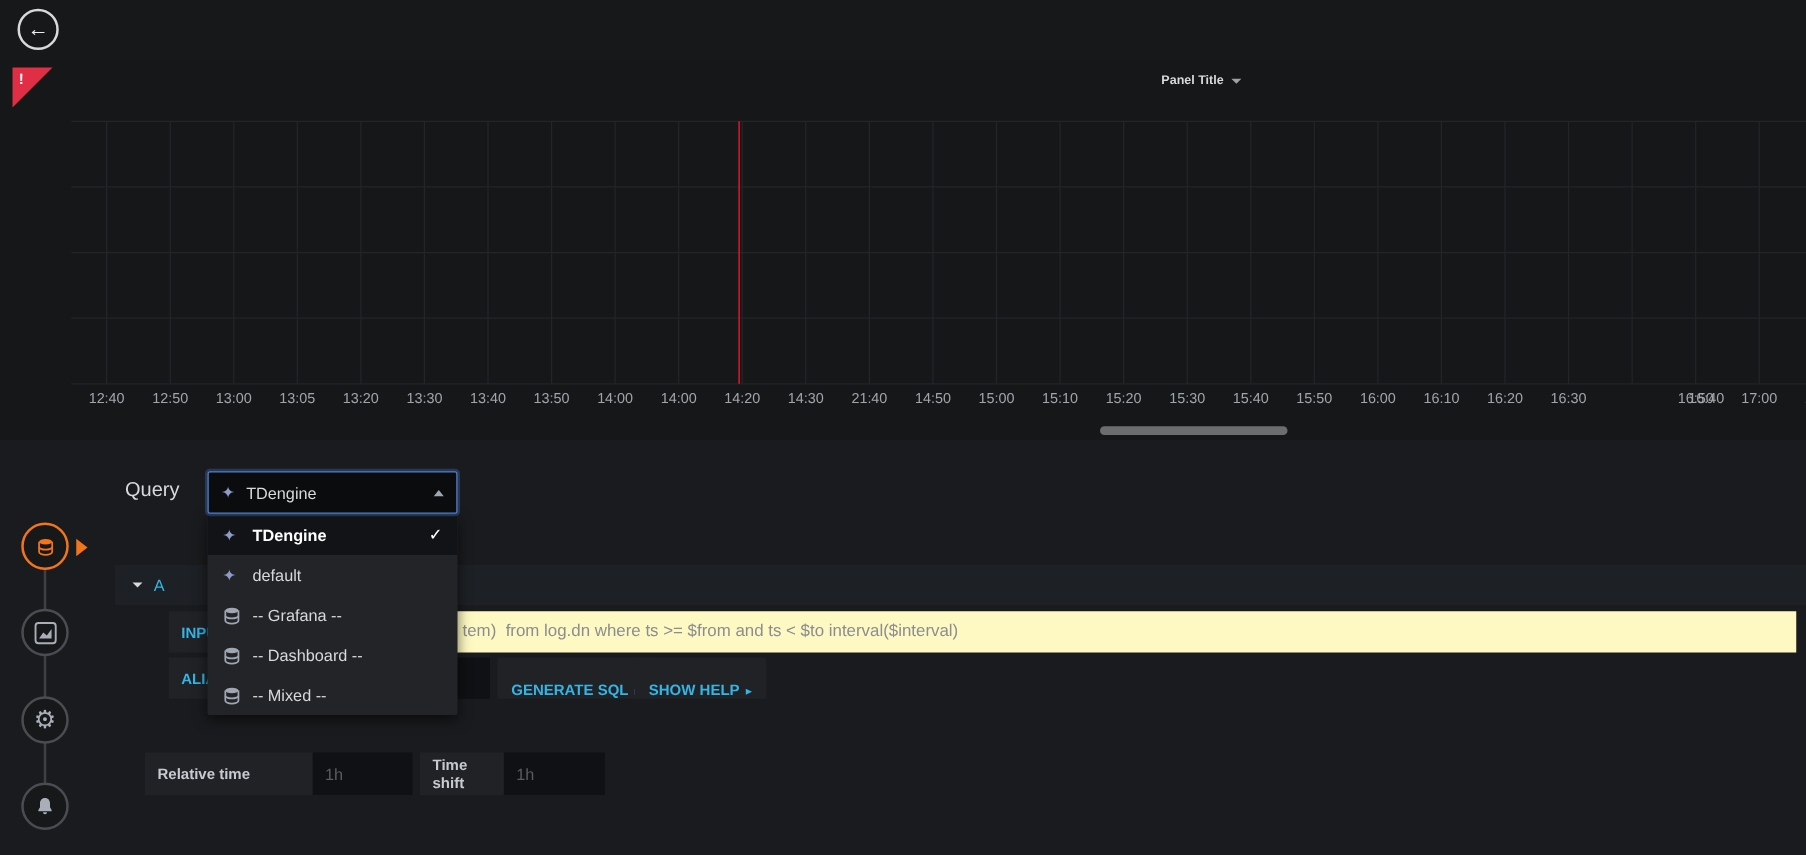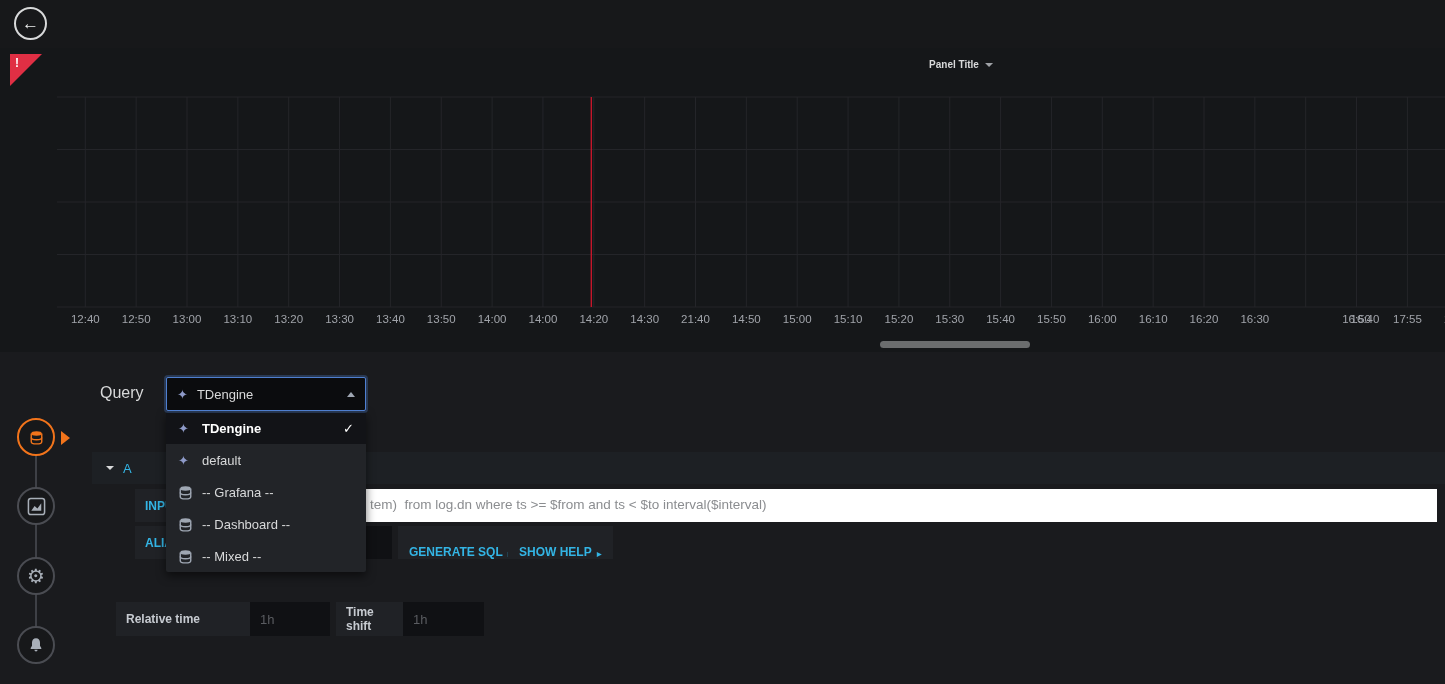--- a/index.html
+++ b/index.html
@@ -55,21 +55,21 @@
   .menu-item.selected .mi-label{color:#ffffff;font-weight:700;}
   .mi-check{margin-left:auto;color:#ffffff;font-size:13px;font-weight:700;}
 
   .abar{position:absolute;left:92px;top:452px;width:1353px;height:32px;background:#1d2024;display:flex;align-items:center;padding:0 14px;cursor:pointer;z-index:1;}
   .refid{color:#33b5e5;font-size:13px;font-weight:500;margin-left:9px;}
 
   .chip{position:absolute;height:33px;background:#202226;display:flex;align-items:center;padding:0 10px;font-size:12px;font-weight:700;z-index:1;}
   .chip.blue{color:#33b5e5;}
   .chip.gray{color:#c7cbd1;font-weight:700;}
   .input-chip{left:135px;top:489px;width:88px;}
-  .sql-field{position:absolute;left:224px;top:489px;width:1213px;height:33px;background:#ffffff;z-index:1;cursor:text;}
+  .sql-field{position:absolute;left:224px;top:489px;width:1213px;height:33px;background:#fef9c3;z-index:1;cursor:text;}
   .sql-text{position:absolute;left:146px;top:8px;color:#8b8d90;font-size:13.5px;white-space:pre;}
   .alias-chip{left:135px;top:526px;width:80px;}
   .alias-field{position:absolute;left:216px;top:526px;width:176px;height:33px;background:#101114;z-index:1;cursor:text;}
   .btn-chip{position:absolute;top:526px;height:33px;background:#202226;display:flex;align-items:flex-end;padding:0 11px;
     color:#33b5e5;font-size:12px;font-weight:700;cursor:pointer;z-index:1;}
   .gen-btn{left:398px;}
   .help-btn{left:508px;}
   .btn-caret{font-size:10px;margin-left:5px;color:#33b5e5;}
 
   .rel-chip{left:116px;top:602px;width:134px;height:34px;}
@@ -135,21 +135,21 @@
       <line x1="57" y1="149.5" x2="1445" y2="149.5" stroke="#242529" stroke-width="1"></line>
       <line x1="57" y1="202" x2="1445" y2="202" stroke="#242529" stroke-width="1"></line>
       <line x1="57" y1="254.5" x2="1445" y2="254.5" stroke="#242529" stroke-width="1"></line>
       <line x1="57" y1="307" x2="1445" y2="307" stroke="#242529" stroke-width="1"></line>
       <line x1="591.3" y1="97" x2="591.3" y2="307" stroke="#c4162a" stroke-width="1.4"></line>
     </svg>
   <div class="x-ticks" id="x-ticks">
       <span class="x-tick" style="left: 85.3px;">12:40</span>
       <span class="x-tick" style="left: 136.15px;">12:50</span>
       <span class="x-tick" style="left: 187px;">13:00</span>
-      <span class="x-tick" style="left: 237.85px;">13:10</span>
+      <span class="x-tick" style="left: 237.85px;">13:05</span>
       <span class="x-tick" style="left: 288.7px;">13:20</span>
       <span class="x-tick" style="left: 339.55px;">13:30</span>
       <span class="x-tick" style="left: 390.4px;">13:40</span>
       <span class="x-tick" style="left: 441.25px;">13:50</span>
       <span class="x-tick" style="left: 492.1px;">14:00</span>
       <span class="x-tick" style="left: 542.95px;">14:00</span>
       <span class="x-tick" style="left: 593.8px;">14:20</span>
       <span class="x-tick" style="left: 644.65px;">14:30</span>
       <span class="x-tick" style="left: 695.5px;">21:40</span>
       <span class="x-tick" style="left: 746.35px;">14:50</span>
@@ -158,21 +158,21 @@
       <span class="x-tick" style="left: 898.9px;">15:20</span>
       <span class="x-tick" style="left: 949.75px;">15:30</span>
       <span class="x-tick" style="left: 1000.6px;">15:40</span>
       <span class="x-tick" style="left: 1051.45px;">15:50</span>
       <span class="x-tick" style="left: 1102.3px;">16:00</span>
       <span class="x-tick" style="left: 1153.15px;">16:10</span>
       <span class="x-tick" style="left: 1204px;">16:20</span>
       <span class="x-tick" style="left: 1254.85px;">16:30</span>
       <span class="x-tick" style="left: 1365px;">16:40</span>
       <span class="x-tick" style="left: 1356.55px;">16:50</span>
-      <span class="x-tick" style="left: 1407.4px;">17:55</span>
+      <span class="x-tick" style="left: 1407.4px;">17:00</span>
       <span class="x-tick" style="left: 1458.25px;">17:10</span>
     </div>
   <div class="h-scrollbar"></div>
 
   <section class="editor-section"></section>
 
   <div class="tabs-line"></div>
   <div id="side-tabs">
       <div class="tab-circle active" style="top: 418px;">
         <span style="display: flex;">

